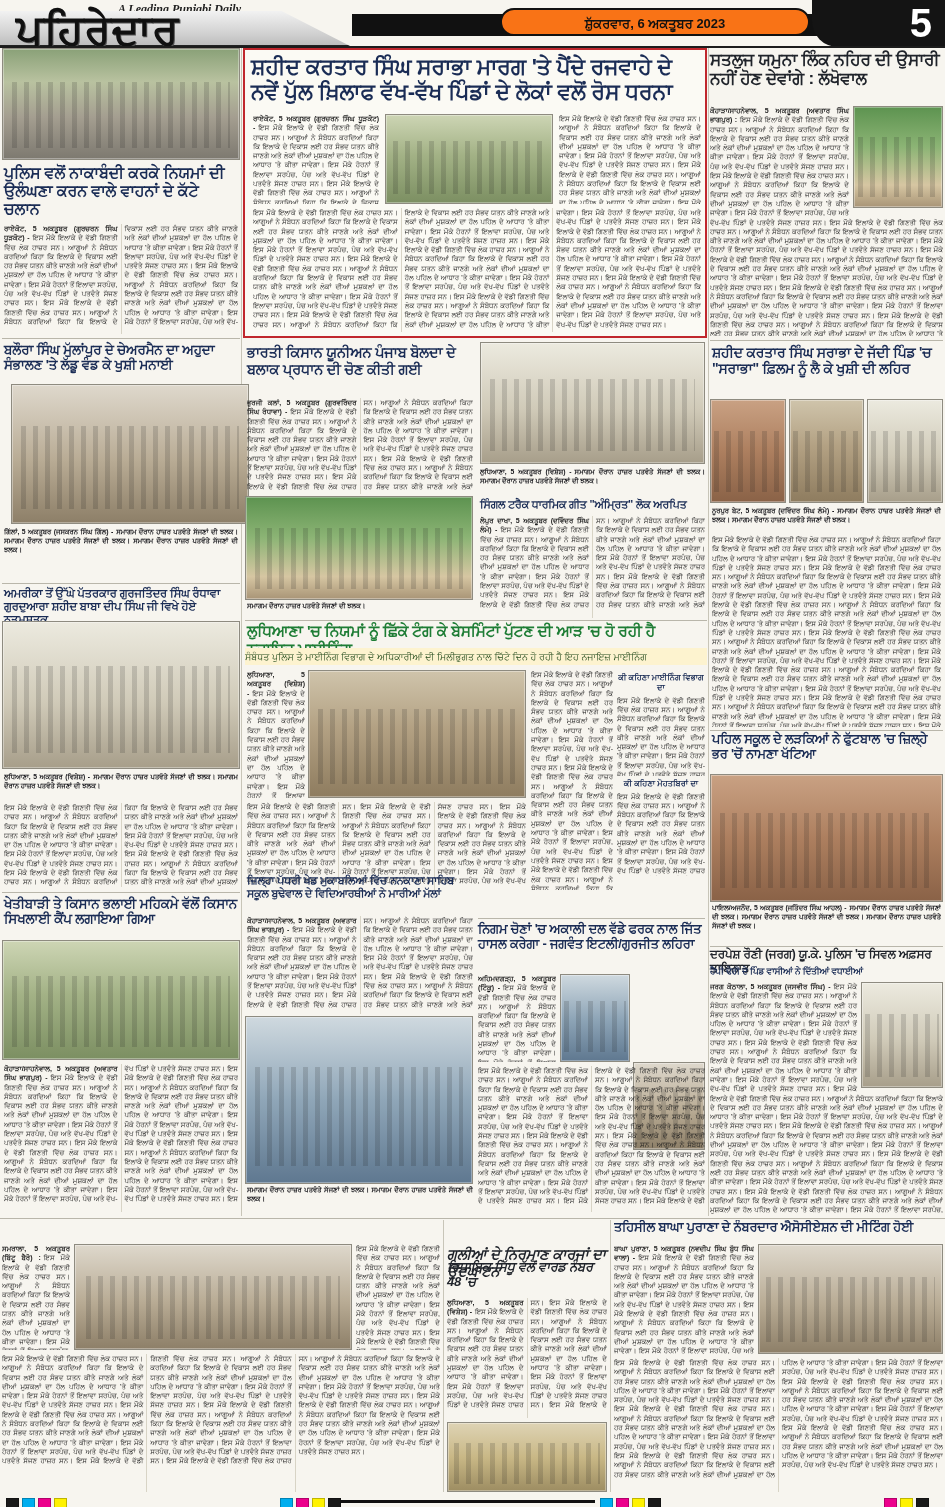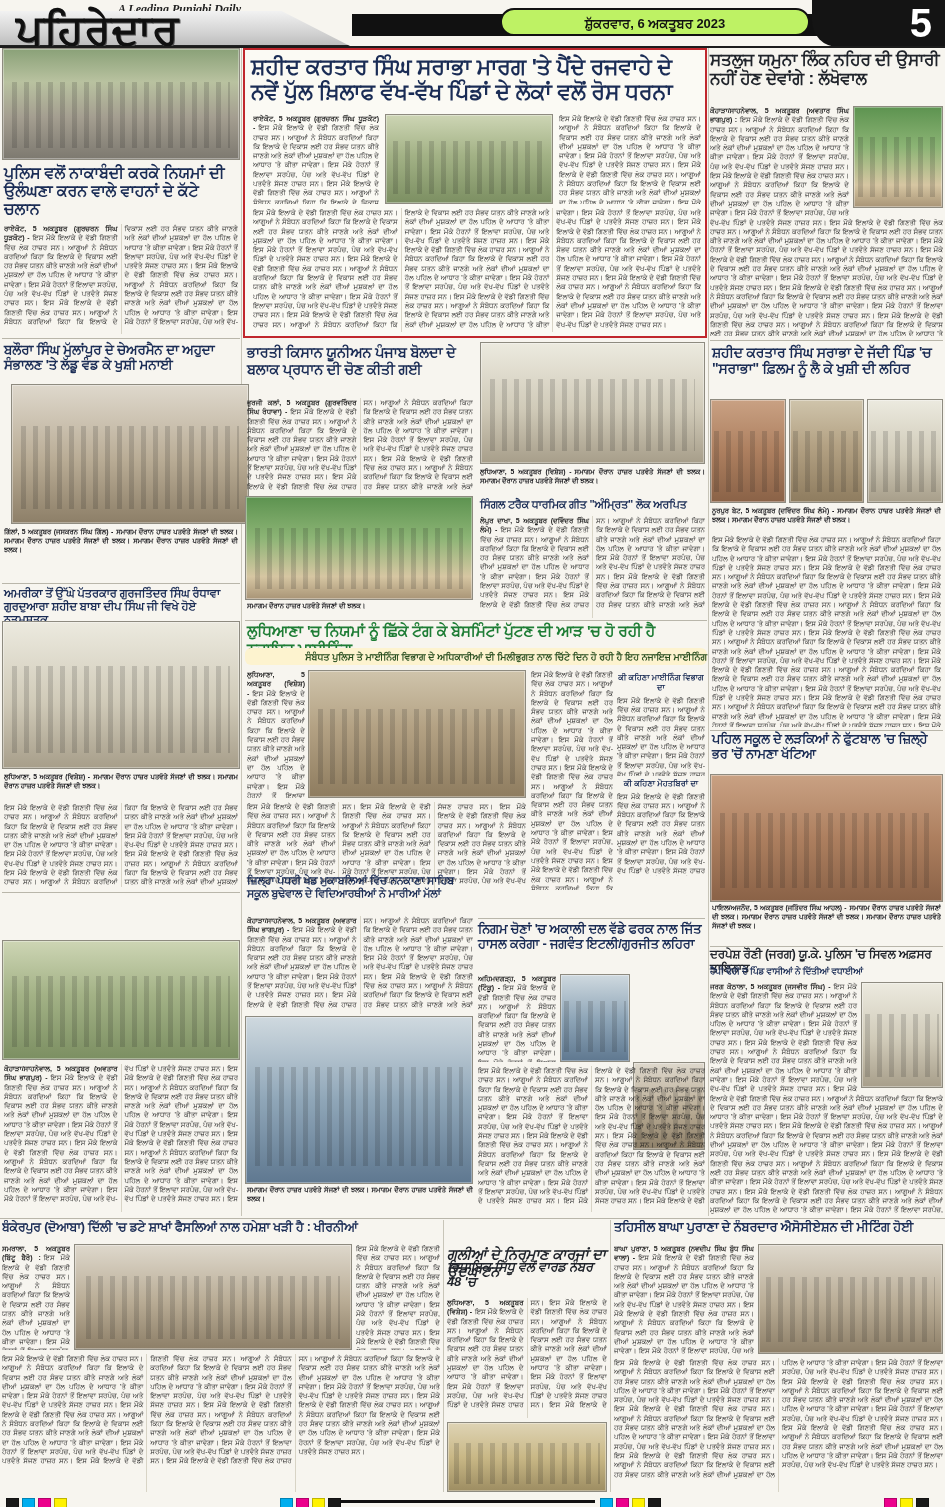--- a/index.html
+++ b/index.html
@@ -21,29 +21,29 @@
   .ph-crowd{background:linear-gradient(180deg,#cdd5b4 0%,#a3b286 45%,#7c8f62 100%);}
   .ph-indoor2{background:linear-gradient(180deg,#ded8cc 0%,#b8ab94 55%,#8d7f68 100%);}
   .ph-light{background:linear-gradient(180deg,#eceadf 0%,#d0cab8 55%,#a79e8a 100%);}
   .ph-blue{background:linear-gradient(180deg,#cfd9df 0%,#8fa6b8 50%,#5f7890 100%);}
   .ph-brick{background:linear-gradient(180deg,#c9a183 0%,#ad7f5f 50%,#8a6247 100%);}
   .ph-dust{background:linear-gradient(180deg,#cfc4ab 0%,#b3a183 45%,#8e7c5f 100%);}
   .ph-green{background:linear-gradient(180deg,#5d9350 0%,#8cb475 40%,#d6c6a2 78%,#a99577 100%);}
   .ph-yellow{background:linear-gradient(180deg,#ded3b4 0%,#c9b886 50%,#9d8d62 100%);}
   .vline{background:#c8c5b8;width:1px;}
   .hr{background:#b9b6aa;height:1px;}
-  .subband{background:#fdf3cf;color:#274d1e;font-weight:bold;text-align:right;border-radius:6px;}
+  .subband{background:#fdf3cf;color:#274d1e;font-weight:normal;text-align:left;}
   .inner-hl{font-size:8.2px;font-weight:bold;color:#1a2c55;text-align:center;line-height:1.2;margin:3px 0;}
   
   .masthead-box{background:linear-gradient(180deg,#f2f2f2 0%,#cfcfcf 70%,#bdbdbd 100%);
     clip-path:polygon(0 0,80% 0,100% 100%,0 100%);border-bottom:2px solid #222;}
   .masthead-word{font-weight:900;color:#101010;letter-spacing:1px;text-shadow:1px 1px 0 #555;}
   .tagline{font-family:"Liberation Serif","DejaVu Serif",serif;font-style:italic;font-weight:bold;color:#222;}
   .blackband{background:#111;}
-  .datepill{background:#bef264;border:2px solid #111;border-radius:16px;text-align:center;font-weight:bold;color:#111;}
+  .datepill{background:#f97316;border:2px solid #111;border-radius:16px;text-align:center;font-weight:bold;color:#111;}
   .pagenum-block{background:#141414;border-radius:0 0 0 26px;}
   .pagenum{color:#fff;font-weight:900;text-align:right;}
   .redbox{border:2px solid #c0272d;background:#fbfaf4;}
   
   .reg{width:11px;height:9px;display:inline-block;margin-right:3px;border:.5px solid rgba(0,0,0,.25);}
   .reg.k{background:#1a1a1a;} .reg.c{background:#00aeef;} .reg.m{background:#ec008c;} .reg.y{background:#fff200;}
 </style>
 </head>
 <body>
 
@@ -107,20 +107,21 @@
     <div class="caption abs" style="left:2px;top:188px;width:234px;height:28px;">
       <b class="dl">ਲੁਧਿਆਣਾ, 5 ਅਕਤੂਬਰ (ਵਿਸ਼ੇਸ਼) -</b><span>ਸਮਾਗਮ ਦੌਰਾਨ ਹਾਜ਼ਰ ਪਤਵੰਤੇ ਸੱਜਣਾਂ ਦੀ ਝਲਕ। ਸਮਾਗਮ ਦੌਰਾਨ ਹਾਜ਼ਰ ਪਤਵੰਤੇ ਸੱਜਣਾਂ ਦੀ ਝਲਕ।</span>
     </div>
     <div class="body-txt cols2 abs" style="left:2px;top:218px;width:234px;height:84px;">
       <span>ਇਸ ਮੌਕੇ ਇਲਾਕੇ ਦੇ ਵੱਡੀ ਗਿਣਤੀ ਵਿੱਚ ਲੋਕ ਹਾਜ਼ਰ ਸਨ। ਆਗੂਆਂ ਨੇ ਸੰਬੋਧਨ ਕਰਦਿਆਂ ਕਿਹਾ ਕਿ ਇਲਾਕੇ ਦੇ ਵਿਕਾਸ ਲਈ ਹਰ ਸੰਭਵ ਯਤਨ ਕੀਤੇ ਜਾਣਗੇ ਅਤੇ ਲੋਕਾਂ ਦੀਆਂ ਮੁਸ਼ਕਲਾਂ ਦਾ ਹੱਲ ਪਹਿਲ ਦੇ ਆਧਾਰ 'ਤੇ ਕੀਤਾ ਜਾਵੇਗਾ। ਇਸ ਮੌਕੇ ਹੋਰਨਾਂ ਤੋਂ ਇਲਾਵਾ ਸਰਪੰਚ, ਪੰਚ ਅਤੇ ਵੱਖ-ਵੱਖ ਪਿੰਡਾਂ ਦੇ ਪਤਵੰਤੇ ਸੱਜਣ ਹਾਜ਼ਰ ਸਨ। ਇਸ ਮੌਕੇ ਇਲਾਕੇ ਦੇ ਵੱਡੀ ਗਿਣਤੀ ਵਿੱਚ ਲੋਕ ਹਾਜ਼ਰ ਸਨ। ਆਗੂਆਂ ਨੇ ਸੰਬੋਧਨ ਕਰਦਿਆਂ ਕਿਹਾ ਕਿ ਇਲਾਕੇ ਦੇ ਵਿਕਾਸ ਲਈ ਹਰ ਸੰਭਵ ਯਤਨ ਕੀਤੇ ਜਾਣਗੇ ਅਤੇ ਲੋਕਾਂ ਦੀਆਂ ਮੁਸ਼ਕਲਾਂ ਦਾ ਹੱਲ ਪਹਿਲ ਦੇ ਆਧਾਰ 'ਤੇ ਕੀਤਾ ਜਾਵੇਗਾ। ਇਸ ਮੌਕੇ ਹੋਰਨਾਂ ਤੋਂ ਇਲਾਵਾ ਸਰਪੰਚ, ਪੰਚ ਅਤੇ ਵੱਖ-ਵੱਖ ਪਿੰਡਾਂ ਦੇ ਪਤਵੰਤੇ ਸੱਜਣ ਹਾਜ਼ਰ ਸਨ। ਇਸ ਮੌਕੇ ਇਲਾਕੇ ਦੇ ਵੱਡੀ ਗਿਣਤੀ ਵਿੱਚ ਲੋਕ ਹਾਜ਼ਰ ਸਨ। ਆਗੂਆਂ ਨੇ ਸੰਬੋਧਨ ਕਰਦਿਆਂ ਕਿਹਾ ਕਿ ਇਲਾਕੇ ਦੇ ਵਿਕਾਸ ਲਈ ਹਰ ਸੰਭਵ ਯਤਨ ਕੀਤੇ ਜਾਣਗੇ ਅਤੇ ਲੋਕਾਂ ਦੀਆਂ ਮੁਸ਼ਕਲਾਂ ਦਾ ਹੱਲ ਪਹਿਲ ਦੇ ਆਧਾਰ 'ਤੇ ਕੀਤਾ ਜਾਵੇਗਾ। ਇਸ ਮੌਕੇ ਹੋਰਨਾਂ ਤੋਂ ਇਲਾਵਾ ਸਰਪੰਚ, ਪੰਚ ਅਤੇ ਵੱਖ-ਵੱਖ ਪਿੰਡਾਂ ਦੇ ਪਤਵੰਤੇ ਸੱਜਣ ਹਾਜ਼ਰ ਸਨ।</span>
     </div>
   </div>
 
   <div class="abs hr" style="left:2px;top:892px;width:238px;"></div>
   <div class="abs" style="left:2px;top:894px;width:238px;height:322px;">
+    <div class="hl abs" style="left:2px;top:2px;width:234px;font-size:13.5px;">ਖੇਤੀਬਾੜੀ ਤੇ ਕਿਸਾਨ ਭਲਾਈ ਮਹਿਕਮੇ ਵੱਲੋਂ ਕਿਸਾਨ ਸਿਖਲਾਈ ਕੈਂਪ ਲਗਾਇਆ ਗਿਆ</div>
     <div class="photo ph-crowd abs" style="left:0;top:46px;width:238px;height:120px;"></div>
     <div class="body-txt cols2 abs" style="left:2px;top:170px;width:234px;height:148px;">
       <b class="dl">ਕੋਹਾੜਾ/ਸਾਹਨੇਵਾਲ, 5 ਅਕਤੂਬਰ (ਅਵਤਾਰ ਸਿੰਘ ਭਾਗਪੁਰ) -</b><span>ਇਸ ਮੌਕੇ ਇਲਾਕੇ ਦੇ ਵੱਡੀ ਗਿਣਤੀ ਵਿੱਚ ਲੋਕ ਹਾਜ਼ਰ ਸਨ। ਆਗੂਆਂ ਨੇ ਸੰਬੋਧਨ ਕਰਦਿਆਂ ਕਿਹਾ ਕਿ ਇਲਾਕੇ ਦੇ ਵਿਕਾਸ ਲਈ ਹਰ ਸੰਭਵ ਯਤਨ ਕੀਤੇ ਜਾਣਗੇ ਅਤੇ ਲੋਕਾਂ ਦੀਆਂ ਮੁਸ਼ਕਲਾਂ ਦਾ ਹੱਲ ਪਹਿਲ ਦੇ ਆਧਾਰ 'ਤੇ ਕੀਤਾ ਜਾਵੇਗਾ। ਇਸ ਮੌਕੇ ਹੋਰਨਾਂ ਤੋਂ ਇਲਾਵਾ ਸਰਪੰਚ, ਪੰਚ ਅਤੇ ਵੱਖ-ਵੱਖ ਪਿੰਡਾਂ ਦੇ ਪਤਵੰਤੇ ਸੱਜਣ ਹਾਜ਼ਰ ਸਨ। ਇਸ ਮੌਕੇ ਇਲਾਕੇ ਦੇ ਵੱਡੀ ਗਿਣਤੀ ਵਿੱਚ ਲੋਕ ਹਾਜ਼ਰ ਸਨ। ਆਗੂਆਂ ਨੇ ਸੰਬੋਧਨ ਕਰਦਿਆਂ ਕਿਹਾ ਕਿ ਇਲਾਕੇ ਦੇ ਵਿਕਾਸ ਲਈ ਹਰ ਸੰਭਵ ਯਤਨ ਕੀਤੇ ਜਾਣਗੇ ਅਤੇ ਲੋਕਾਂ ਦੀਆਂ ਮੁਸ਼ਕਲਾਂ ਦਾ ਹੱਲ ਪਹਿਲ ਦੇ ਆਧਾਰ 'ਤੇ ਕੀਤਾ ਜਾਵੇਗਾ। ਇਸ ਮੌਕੇ ਹੋਰਨਾਂ ਤੋਂ ਇਲਾਵਾ ਸਰਪੰਚ, ਪੰਚ ਅਤੇ ਵੱਖ-ਵੱਖ ਪਿੰਡਾਂ ਦੇ ਪਤਵੰਤੇ ਸੱਜਣ ਹਾਜ਼ਰ ਸਨ। ਇਸ ਮੌਕੇ ਇਲਾਕੇ ਦੇ ਵੱਡੀ ਗਿਣਤੀ ਵਿੱਚ ਲੋਕ ਹਾਜ਼ਰ ਸਨ। ਆਗੂਆਂ ਨੇ ਸੰਬੋਧਨ ਕਰਦਿਆਂ ਕਿਹਾ ਕਿ ਇਲਾਕੇ ਦੇ ਵਿਕਾਸ ਲਈ ਹਰ ਸੰਭਵ ਯਤਨ ਕੀਤੇ ਜਾਣਗੇ ਅਤੇ ਲੋਕਾਂ ਦੀਆਂ ਮੁਸ਼ਕਲਾਂ ਦਾ ਹੱਲ ਪਹਿਲ ਦੇ ਆਧਾਰ 'ਤੇ ਕੀਤਾ ਜਾਵੇਗਾ। ਇਸ ਮੌਕੇ ਹੋਰਨਾਂ ਤੋਂ ਇਲਾਵਾ ਸਰਪੰਚ, ਪੰਚ ਅਤੇ ਵੱਖ-ਵੱਖ ਪਿੰਡਾਂ ਦੇ ਪਤਵੰਤੇ ਸੱਜਣ ਹਾਜ਼ਰ ਸਨ। ਇਸ ਮੌਕੇ ਇਲਾਕੇ ਦੇ ਵੱਡੀ ਗਿਣਤੀ ਵਿੱਚ ਲੋਕ ਹਾਜ਼ਰ ਸਨ। ਆਗੂਆਂ ਨੇ ਸੰਬੋਧਨ ਕਰਦਿਆਂ ਕਿਹਾ ਕਿ ਇਲਾਕੇ ਦੇ ਵਿਕਾਸ ਲਈ ਹਰ ਸੰਭਵ ਯਤਨ ਕੀਤੇ ਜਾਣਗੇ ਅਤੇ ਲੋਕਾਂ ਦੀਆਂ ਮੁਸ਼ਕਲਾਂ ਦਾ ਹੱਲ ਪਹਿਲ ਦੇ ਆਧਾਰ 'ਤੇ ਕੀਤਾ ਜਾਵੇਗਾ। ਇਸ ਮੌਕੇ ਹੋਰਨਾਂ ਤੋਂ ਇਲਾਵਾ ਸਰਪੰਚ, ਪੰਚ ਅਤੇ ਵੱਖ-ਵੱਖ ਪਿੰਡਾਂ ਦੇ ਪਤਵੰਤੇ ਸੱਜਣ ਹਾਜ਼ਰ ਸਨ। ਇਸ ਮੌਕੇ ਇਲਾਕੇ ਦੇ ਵੱਡੀ ਗਿਣਤੀ ਵਿੱਚ ਲੋਕ ਹਾਜ਼ਰ ਸਨ। ਆਗੂਆਂ ਨੇ ਸੰਬੋਧਨ ਕਰਦਿਆਂ ਕਿਹਾ ਕਿ ਇਲਾਕੇ ਦੇ ਵਿਕਾਸ ਲਈ ਹਰ ਸੰਭਵ ਯਤਨ ਕੀਤੇ ਜਾਣਗੇ ਅਤੇ ਲੋਕਾਂ ਦੀਆਂ ਮੁਸ਼ਕਲਾਂ ਦਾ ਹੱਲ ਪਹਿਲ ਦੇ ਆਧਾਰ 'ਤੇ ਕੀਤਾ ਜਾਵੇਗਾ। ਇਸ ਮੌਕੇ ਹੋਰਨਾਂ ਤੋਂ ਇਲਾਵਾ ਸਰਪੰਚ, ਪੰਚ ਅਤੇ ਵੱਖ-ਵੱਖ ਪਿੰਡਾਂ ਦੇ ਪਤਵੰਤੇ ਸੱਜਣ ਹਾਜ਼ਰ ਸਨ।</span>
     </div>
   </div>
 
   <div class="abs" style="left:245px;top:340px;width:230px;height:280px;">
     <div class="hl abs" style="left:2px;top:4px;width:226px;font-size:14.5px;">ਭਾਰਤੀ ਕਿਸਾਨ ਯੂਨੀਅਨ ਪੰਜਾਬ ਬੋਲਦਾ ਦੇ ਬਲਾਕ ਪ੍ਰਧਾਨ ਦੀ ਚੋਣ ਕੀਤੀ ਗਈ</div>
     <div class="body-txt cols2 abs" style="left:2px;top:58px;width:226px;height:96px;">
       <b class="dl">ਭੁਰਜੀ ਕਲਾਂ, 5 ਅਕਤੂਬਰ (ਗੁਰਵਰਿੰਦਰ ਸਿੰਘ ਰੰਧਾਵਾ) -</b><span>ਇਸ ਮੌਕੇ ਇਲਾਕੇ ਦੇ ਵੱਡੀ ਗਿਣਤੀ ਵਿੱਚ ਲੋਕ ਹਾਜ਼ਰ ਸਨ। ਆਗੂਆਂ ਨੇ ਸੰਬੋਧਨ ਕਰਦਿਆਂ ਕਿਹਾ ਕਿ ਇਲਾਕੇ ਦੇ ਵਿਕਾਸ ਲਈ ਹਰ ਸੰਭਵ ਯਤਨ ਕੀਤੇ ਜਾਣਗੇ ਅਤੇ ਲੋਕਾਂ ਦੀਆਂ ਮੁਸ਼ਕਲਾਂ ਦਾ ਹੱਲ ਪਹਿਲ ਦੇ ਆਧਾਰ 'ਤੇ ਕੀਤਾ ਜਾਵੇਗਾ। ਇਸ ਮੌਕੇ ਹੋਰਨਾਂ ਤੋਂ ਇਲਾਵਾ ਸਰਪੰਚ, ਪੰਚ ਅਤੇ ਵੱਖ-ਵੱਖ ਪਿੰਡਾਂ ਦੇ ਪਤਵੰਤੇ ਸੱਜਣ ਹਾਜ਼ਰ ਸਨ। ਇਸ ਮੌਕੇ ਇਲਾਕੇ ਦੇ ਵੱਡੀ ਗਿਣਤੀ ਵਿੱਚ ਲੋਕ ਹਾਜ਼ਰ ਸਨ। ਆਗੂਆਂ ਨੇ ਸੰਬੋਧਨ ਕਰਦਿਆਂ ਕਿਹਾ ਕਿ ਇਲਾਕੇ ਦੇ ਵਿਕਾਸ ਲਈ ਹਰ ਸੰਭਵ ਯਤਨ ਕੀਤੇ ਜਾਣਗੇ ਅਤੇ ਲੋਕਾਂ ਦੀਆਂ ਮੁਸ਼ਕਲਾਂ ਦਾ ਹੱਲ ਪਹਿਲ ਦੇ ਆਧਾਰ 'ਤੇ ਕੀਤਾ ਜਾਵੇਗਾ। ਇਸ ਮੌਕੇ ਹੋਰਨਾਂ ਤੋਂ ਇਲਾਵਾ ਸਰਪੰਚ, ਪੰਚ ਅਤੇ ਵੱਖ-ਵੱਖ ਪਿੰਡਾਂ ਦੇ ਪਤਵੰਤੇ ਸੱਜਣ ਹਾਜ਼ਰ ਸਨ। ਇਸ ਮੌਕੇ ਇਲਾਕੇ ਦੇ ਵੱਡੀ ਗਿਣਤੀ ਵਿੱਚ ਲੋਕ ਹਾਜ਼ਰ ਸਨ। ਆਗੂਆਂ ਨੇ ਸੰਬੋਧਨ ਕਰਦਿਆਂ ਕਿਹਾ ਕਿ ਇਲਾਕੇ ਦੇ ਵਿਕਾਸ ਲਈ ਹਰ ਸੰਭਵ ਯਤਨ ਕੀਤੇ ਜਾਣਗੇ ਅਤੇ ਲੋਕਾਂ ਦੀਆਂ ਮੁਸ਼ਕਲਾਂ ਦਾ ਹੱਲ ਪਹਿਲ ਦੇ ਆਧਾਰ 'ਤੇ ਕੀਤਾ ਜਾਵੇਗਾ। ਇਸ ਮੌਕੇ ਹੋਰਨਾਂ ਤੋਂ ਇਲਾਵਾ ਸਰਪੰਚ, ਪੰਚ ਅਤੇ ਵੱਖ-ਵੱਖ ਪਿੰਡਾਂ ਦੇ ਪਤਵੰਤੇ ਸੱਜਣ ਹਾਜ਼ਰ ਸਨ।</span>
@@ -224,21 +225,20 @@
       <span class="photo ph-light" style="float:right;width:80px;height:104px;margin:0 0 3px 4px;display:block;"></span>
       <b class="dl">ਜਰਗ ਕੋਠਾਲਾ, 5 ਅਕਤੂਬਰ (ਜਸਵੀਰ ਸਿੰਘ) -</b><span>ਇਸ ਮੌਕੇ ਇਲਾਕੇ ਦੇ ਵੱਡੀ ਗਿਣਤੀ ਵਿੱਚ ਲੋਕ ਹਾਜ਼ਰ ਸਨ। ਆਗੂਆਂ ਨੇ ਸੰਬੋਧਨ ਕਰਦਿਆਂ ਕਿਹਾ ਕਿ ਇਲਾਕੇ ਦੇ ਵਿਕਾਸ ਲਈ ਹਰ ਸੰਭਵ ਯਤਨ ਕੀਤੇ ਜਾਣਗੇ ਅਤੇ ਲੋਕਾਂ ਦੀਆਂ ਮੁਸ਼ਕਲਾਂ ਦਾ ਹੱਲ ਪਹਿਲ ਦੇ ਆਧਾਰ 'ਤੇ ਕੀਤਾ ਜਾਵੇਗਾ। ਇਸ ਮੌਕੇ ਹੋਰਨਾਂ ਤੋਂ ਇਲਾਵਾ ਸਰਪੰਚ, ਪੰਚ ਅਤੇ ਵੱਖ-ਵੱਖ ਪਿੰਡਾਂ ਦੇ ਪਤਵੰਤੇ ਸੱਜਣ ਹਾਜ਼ਰ ਸਨ। ਇਸ ਮੌਕੇ ਇਲਾਕੇ ਦੇ ਵੱਡੀ ਗਿਣਤੀ ਵਿੱਚ ਲੋਕ ਹਾਜ਼ਰ ਸਨ। ਆਗੂਆਂ ਨੇ ਸੰਬੋਧਨ ਕਰਦਿਆਂ ਕਿਹਾ ਕਿ ਇਲਾਕੇ ਦੇ ਵਿਕਾਸ ਲਈ ਹਰ ਸੰਭਵ ਯਤਨ ਕੀਤੇ ਜਾਣਗੇ ਅਤੇ ਲੋਕਾਂ ਦੀਆਂ ਮੁਸ਼ਕਲਾਂ ਦਾ ਹੱਲ ਪਹਿਲ ਦੇ ਆਧਾਰ 'ਤੇ ਕੀਤਾ ਜਾਵੇਗਾ। ਇਸ ਮੌਕੇ ਹੋਰਨਾਂ ਤੋਂ ਇਲਾਵਾ ਸਰਪੰਚ, ਪੰਚ ਅਤੇ ਵੱਖ-ਵੱਖ ਪਿੰਡਾਂ ਦੇ ਪਤਵੰਤੇ ਸੱਜਣ ਹਾਜ਼ਰ ਸਨ। ਇਸ ਮੌਕੇ ਇਲਾਕੇ ਦੇ ਵੱਡੀ ਗਿਣਤੀ ਵਿੱਚ ਲੋਕ ਹਾਜ਼ਰ ਸਨ। ਆਗੂਆਂ ਨੇ ਸੰਬੋਧਨ ਕਰਦਿਆਂ ਕਿਹਾ ਕਿ ਇਲਾਕੇ ਦੇ ਵਿਕਾਸ ਲਈ ਹਰ ਸੰਭਵ ਯਤਨ ਕੀਤੇ ਜਾਣਗੇ ਅਤੇ ਲੋਕਾਂ ਦੀਆਂ ਮੁਸ਼ਕਲਾਂ ਦਾ ਹੱਲ ਪਹਿਲ ਦੇ ਆਧਾਰ 'ਤੇ ਕੀਤਾ ਜਾਵੇਗਾ। ਇਸ ਮੌਕੇ ਹੋਰਨਾਂ ਤੋਂ ਇਲਾਵਾ ਸਰਪੰਚ, ਪੰਚ ਅਤੇ ਵੱਖ-ਵੱਖ ਪਿੰਡਾਂ ਦੇ ਪਤਵੰਤੇ ਸੱਜਣ ਹਾਜ਼ਰ ਸਨ। ਇਸ ਮੌਕੇ ਇਲਾਕੇ ਦੇ ਵੱਡੀ ਗਿਣਤੀ ਵਿੱਚ ਲੋਕ ਹਾਜ਼ਰ ਸਨ। ਆਗੂਆਂ ਨੇ ਸੰਬੋਧਨ ਕਰਦਿਆਂ ਕਿਹਾ ਕਿ ਇਲਾਕੇ ਦੇ ਵਿਕਾਸ ਲਈ ਹਰ ਸੰਭਵ ਯਤਨ ਕੀਤੇ ਜਾਣਗੇ ਅਤੇ ਲੋਕਾਂ ਦੀਆਂ ਮੁਸ਼ਕਲਾਂ ਦਾ ਹੱਲ ਪਹਿਲ ਦੇ ਆਧਾਰ 'ਤੇ ਕੀਤਾ ਜਾਵੇਗਾ। ਇਸ ਮੌਕੇ ਹੋਰਨਾਂ ਤੋਂ ਇਲਾਵਾ ਸਰਪੰਚ, ਪੰਚ ਅਤੇ ਵੱਖ-ਵੱਖ ਪਿੰਡਾਂ ਦੇ ਪਤਵੰਤੇ ਸੱਜਣ ਹਾਜ਼ਰ ਸਨ। ਇਸ ਮੌਕੇ ਇਲਾਕੇ ਦੇ ਵੱਡੀ ਗਿਣਤੀ ਵਿੱਚ ਲੋਕ ਹਾਜ਼ਰ ਸਨ। ਆਗੂਆਂ ਨੇ ਸੰਬੋਧਨ ਕਰਦਿਆਂ ਕਿਹਾ ਕਿ ਇਲਾਕੇ ਦੇ ਵਿਕਾਸ ਲਈ ਹਰ ਸੰਭਵ ਯਤਨ ਕੀਤੇ ਜਾਣਗੇ ਅਤੇ ਲੋਕਾਂ ਦੀਆਂ ਮੁਸ਼ਕਲਾਂ ਦਾ ਹੱਲ ਪਹਿਲ ਦੇ ਆਧਾਰ 'ਤੇ ਕੀਤਾ ਜਾਵੇਗਾ। ਇਸ ਮੌਕੇ ਹੋਰਨਾਂ ਤੋਂ ਇਲਾਵਾ ਸਰਪੰਚ, ਪੰਚ ਅਤੇ ਵੱਖ-ਵੱਖ ਪਿੰਡਾਂ ਦੇ ਪਤਵੰਤੇ ਸੱਜਣ ਹਾਜ਼ਰ ਸਨ। ਇਸ ਮੌਕੇ ਇਲਾਕੇ ਦੇ ਵੱਡੀ ਗਿਣਤੀ ਵਿੱਚ ਲੋਕ ਹਾਜ਼ਰ ਸਨ। ਆਗੂਆਂ ਨੇ ਸੰਬੋਧਨ ਕਰਦਿਆਂ ਕਿਹਾ ਕਿ ਇਲਾਕੇ ਦੇ ਵਿਕਾਸ ਲਈ ਹਰ ਸੰਭਵ ਯਤਨ ਕੀਤੇ ਜਾਣਗੇ ਅਤੇ ਲੋਕਾਂ ਦੀਆਂ ਮੁਸ਼ਕਲਾਂ ਦਾ ਹੱਲ ਪਹਿਲ ਦੇ ਆਧਾਰ 'ਤੇ ਕੀਤਾ ਜਾਵੇਗਾ। ਇਸ ਮੌਕੇ ਹੋਰਨਾਂ ਤੋਂ ਇਲਾਵਾ ਸਰਪੰਚ, ਪੰਚ ਅਤੇ ਵੱਖ-ਵੱਖ ਪਿੰਡਾਂ ਦੇ ਪਤਵੰਤੇ ਸੱਜਣ ਹਾਜ਼ਰ ਸਨ। ਇਸ ਮੌਕੇ ਇਲਾਕੇ ਦੇ ਵੱਡੀ ਗਿਣਤੀ ਵਿੱਚ ਲੋਕ ਹਾਜ਼ਰ ਸਨ। ਆਗੂਆਂ ਨੇ ਸੰਬੋਧਨ ਕਰਦਿਆਂ ਕਿਹਾ ਕਿ ਇਲਾਕੇ ਦੇ ਵਿਕਾਸ ਲਈ ਹਰ ਸੰਭਵ ਯਤਨ ਕੀਤੇ ਜਾਣਗੇ ਅਤੇ ਲੋਕਾਂ ਦੀਆਂ ਮੁਸ਼ਕਲਾਂ ਦਾ ਹੱਲ ਪਹਿਲ ਦੇ ਆਧਾਰ 'ਤੇ ਕੀਤਾ ਜਾਵੇਗਾ। ਇਸ ਮੌਕੇ ਹੋਰਨਾਂ ਤੋਂ ਇਲਾਵਾ ਸਰਪੰਚ, ਪੰਚ ਅਤੇ ਵੱਖ-ਵੱਖ ਪਿੰਡਾਂ ਦੇ ਪਤਵੰਤੇ ਸੱਜਣ ਹਾਜ਼ਰ ਸਨ। ਇਸ ਮੌਕੇ ਇਲਾਕੇ ਦੇ ਵੱਡੀ ਗਿਣਤੀ ਵਿੱਚ ਲੋਕ ਹਾਜ਼ਰ ਸਨ। ਆਗੂਆਂ ਨੇ ਸੰਬੋਧਨ ਕਰਦਿਆਂ ਕਿਹਾ ਕਿ ਇਲਾਕੇ ਦੇ ਵਿਕਾਸ ਲਈ ਹਰ ਸੰਭਵ ਯਤਨ ਕੀਤੇ ਜਾਣਗੇ ਅਤੇ ਲੋਕਾਂ ਦੀਆਂ ਮੁਸ਼ਕਲਾਂ ਦਾ ਹੱਲ ਪਹਿਲ ਦੇ ਆਧਾਰ 'ਤੇ ਕੀਤਾ ਜਾਵੇਗਾ। ਇਸ ਮੌਕੇ ਹੋਰਨਾਂ ਤੋਂ ਇਲਾਵਾ ਸਰਪੰਚ, ਪੰਚ ਅਤੇ ਵੱਖ-ਵੱਖ ਪਿੰਡਾਂ ਦੇ ਪਤਵੰਤੇ ਸੱਜਣ ਹਾਜ਼ਰ ਸਨ।</span>
     </div>
   </div>
 
   <div class="abs hr" style="left:0;top:1218px;width:945px;"></div>
   <div class="abs vline" style="left:443px;top:1220px;height:272px;"></div>
   <div class="abs vline" style="left:610px;top:1220px;height:272px;"></div>
 
   <div class="abs" style="left:2px;top:1220px;width:438px;height:272px;">
-    <div class="hl abs" style="left:0;top:0;width:438px;font-size:12.5px;white-space:nowrap;overflow:hidden;">ਬੰਕੇਰਪੁਰ (ਦੋਆਬਾ) ਦਿੱਲੀ 'ਚ ਡਟੇ ਸ਼ਾਖਾਂ ਫੈਸਲਿਆਂ ਨਾਲ ਹਮੇਸ਼ਾ ਖੜੀ ਹੈ : ਖੀਰਨੀਆਂ</div>
     <div class="body-txt abs" style="left:0;top:24px;width:68px;height:106px;">
       <b class="dl">ਸਮਰਾਲਾ, 5 ਅਕਤੂਬਰ (ਬਿੱਟੂ ਬੈਰੋ) :</b><span>ਇਸ ਮੌਕੇ ਇਲਾਕੇ ਦੇ ਵੱਡੀ ਗਿਣਤੀ ਵਿੱਚ ਲੋਕ ਹਾਜ਼ਰ ਸਨ। ਆਗੂਆਂ ਨੇ ਸੰਬੋਧਨ ਕਰਦਿਆਂ ਕਿਹਾ ਕਿ ਇਲਾਕੇ ਦੇ ਵਿਕਾਸ ਲਈ ਹਰ ਸੰਭਵ ਯਤਨ ਕੀਤੇ ਜਾਣਗੇ ਅਤੇ ਲੋਕਾਂ ਦੀਆਂ ਮੁਸ਼ਕਲਾਂ ਦਾ ਹੱਲ ਪਹਿਲ ਦੇ ਆਧਾਰ 'ਤੇ ਕੀਤਾ ਜਾਵੇਗਾ। ਇਸ ਮੌਕੇ ਹੋਰਨਾਂ ਤੋਂ ਇਲਾਵਾ ਸਰਪੰਚ, ਪੰਚ ਅਤੇ ਵੱਖ-ਵੱਖ ਪਿੰਡਾਂ ਦੇ ਪਤਵੰਤੇ ਸੱਜਣ ਹਾਜ਼ਰ ਸਨ। ਇਸ ਮੌਕੇ ਇਲਾਕੇ ਦੇ ਵੱਡੀ ਗਿਣਤੀ ਵਿੱਚ ਲੋਕ ਹਾਜ਼ਰ ਸਨ। ਆਗੂਆਂ ਨੇ ਸੰਬੋਧਨ ਕਰਦਿਆਂ ਕਿਹਾ ਕਿ ਇਲਾਕੇ ਦੇ ਵਿਕਾਸ ਲਈ ਹਰ ਸੰਭਵ ਯਤਨ ਕੀਤੇ ਜਾਣਗੇ ਅਤੇ ਲੋਕਾਂ ਦੀਆਂ ਮੁਸ਼ਕਲਾਂ ਦਾ ਹੱਲ ਪਹਿਲ ਦੇ ਆਧਾਰ 'ਤੇ ਕੀਤਾ ਜਾਵੇਗਾ। ਇਸ ਮੌਕੇ ਹੋਰਨਾਂ ਤੋਂ ਇਲਾਵਾ ਸਰਪੰਚ, ਪੰਚ ਅਤੇ ਵੱਖ-ਵੱਖ ਪਿੰਡਾਂ ਦੇ ਪਤਵੰਤੇ ਸੱਜਣ ਹਾਜ਼ਰ ਸਨ।</span>
     </div>
     <div class="photo ph-indoor2 abs" style="left:72px;top:24px;width:278px;height:106px;"></div>
     <div class="body-txt abs" style="left:354px;top:24px;width:84px;height:106px;">
       <span>ਇਸ ਮੌਕੇ ਇਲਾਕੇ ਦੇ ਵੱਡੀ ਗਿਣਤੀ ਵਿੱਚ ਲੋਕ ਹਾਜ਼ਰ ਸਨ। ਆਗੂਆਂ ਨੇ ਸੰਬੋਧਨ ਕਰਦਿਆਂ ਕਿਹਾ ਕਿ ਇਲਾਕੇ ਦੇ ਵਿਕਾਸ ਲਈ ਹਰ ਸੰਭਵ ਯਤਨ ਕੀਤੇ ਜਾਣਗੇ ਅਤੇ ਲੋਕਾਂ ਦੀਆਂ ਮੁਸ਼ਕਲਾਂ ਦਾ ਹੱਲ ਪਹਿਲ ਦੇ ਆਧਾਰ 'ਤੇ ਕੀਤਾ ਜਾਵੇਗਾ। ਇਸ ਮੌਕੇ ਹੋਰਨਾਂ ਤੋਂ ਇਲਾਵਾ ਸਰਪੰਚ, ਪੰਚ ਅਤੇ ਵੱਖ-ਵੱਖ ਪਿੰਡਾਂ ਦੇ ਪਤਵੰਤੇ ਸੱਜਣ ਹਾਜ਼ਰ ਸਨ। ਇਸ ਮੌਕੇ ਇਲਾਕੇ ਦੇ ਵੱਡੀ ਗਿਣਤੀ ਵਿੱਚ ਲੋਕ ਹਾਜ਼ਰ ਸਨ। ਆਗੂਆਂ ਨੇ ਸੰਬੋਧਨ ਕਰਦਿਆਂ ਕਿਹਾ ਕਿ ਇਲਾਕੇ ਦੇ ਵਿਕਾਸ ਲਈ ਹਰ ਸੰਭਵ ਯਤਨ ਕੀਤੇ ਜਾਣਗੇ ਅਤੇ ਲੋਕਾਂ ਦੀਆਂ ਮੁਸ਼ਕਲਾਂ ਦਾ ਹੱਲ ਪਹਿਲ ਦੇ ਆਧਾਰ 'ਤੇ ਕੀਤਾ ਜਾਵੇਗਾ। ਇਸ ਮੌਕੇ ਹੋਰਨਾਂ ਤੋਂ ਇਲਾਵਾ ਸਰਪੰਚ, ਪੰਚ ਅਤੇ ਵੱਖ-ਵੱਖ ਪਿੰਡਾਂ ਦੇ ਪਤਵੰਤੇ ਸੱਜਣ ਹਾਜ਼ਰ ਸਨ।</span>
     </div>
     <div class="body-txt cols3 abs" style="left:0;top:134px;width:438px;height:138px;">
       <span>ਇਸ ਮੌਕੇ ਇਲਾਕੇ ਦੇ ਵੱਡੀ ਗਿਣਤੀ ਵਿੱਚ ਲੋਕ ਹਾਜ਼ਰ ਸਨ। ਆਗੂਆਂ ਨੇ ਸੰਬੋਧਨ ਕਰਦਿਆਂ ਕਿਹਾ ਕਿ ਇਲਾਕੇ ਦੇ ਵਿਕਾਸ ਲਈ ਹਰ ਸੰਭਵ ਯਤਨ ਕੀਤੇ ਜਾਣਗੇ ਅਤੇ ਲੋਕਾਂ ਦੀਆਂ ਮੁਸ਼ਕਲਾਂ ਦਾ ਹੱਲ ਪਹਿਲ ਦੇ ਆਧਾਰ 'ਤੇ ਕੀਤਾ ਜਾਵੇਗਾ। ਇਸ ਮੌਕੇ ਹੋਰਨਾਂ ਤੋਂ ਇਲਾਵਾ ਸਰਪੰਚ, ਪੰਚ ਅਤੇ ਵੱਖ-ਵੱਖ ਪਿੰਡਾਂ ਦੇ ਪਤਵੰਤੇ ਸੱਜਣ ਹਾਜ਼ਰ ਸਨ। ਇਸ ਮੌਕੇ ਇਲਾਕੇ ਦੇ ਵੱਡੀ ਗਿਣਤੀ ਵਿੱਚ ਲੋਕ ਹਾਜ਼ਰ ਸਨ। ਆਗੂਆਂ ਨੇ ਸੰਬੋਧਨ ਕਰਦਿਆਂ ਕਿਹਾ ਕਿ ਇਲਾਕੇ ਦੇ ਵਿਕਾਸ ਲਈ ਹਰ ਸੰਭਵ ਯਤਨ ਕੀਤੇ ਜਾਣਗੇ ਅਤੇ ਲੋਕਾਂ ਦੀਆਂ ਮੁਸ਼ਕਲਾਂ ਦਾ ਹੱਲ ਪਹਿਲ ਦੇ ਆਧਾਰ 'ਤੇ ਕੀਤਾ ਜਾਵੇਗਾ। ਇਸ ਮੌਕੇ ਹੋਰਨਾਂ ਤੋਂ ਇਲਾਵਾ ਸਰਪੰਚ, ਪੰਚ ਅਤੇ ਵੱਖ-ਵੱਖ ਪਿੰਡਾਂ ਦੇ ਪਤਵੰਤੇ ਸੱਜਣ ਹਾਜ਼ਰ ਸਨ। ਇਸ ਮੌਕੇ ਇਲਾਕੇ ਦੇ ਵੱਡੀ ਗਿਣਤੀ ਵਿੱਚ ਲੋਕ ਹਾਜ਼ਰ ਸਨ। ਆਗੂਆਂ ਨੇ ਸੰਬੋਧਨ ਕਰਦਿਆਂ ਕਿਹਾ ਕਿ ਇਲਾਕੇ ਦੇ ਵਿਕਾਸ ਲਈ ਹਰ ਸੰਭਵ ਯਤਨ ਕੀਤੇ ਜਾਣਗੇ ਅਤੇ ਲੋਕਾਂ ਦੀਆਂ ਮੁਸ਼ਕਲਾਂ ਦਾ ਹੱਲ ਪਹਿਲ ਦੇ ਆਧਾਰ 'ਤੇ ਕੀਤਾ ਜਾਵੇਗਾ। ਇਸ ਮੌਕੇ ਹੋਰਨਾਂ ਤੋਂ ਇਲਾਵਾ ਸਰਪੰਚ, ਪੰਚ ਅਤੇ ਵੱਖ-ਵੱਖ ਪਿੰਡਾਂ ਦੇ ਪਤਵੰਤੇ ਸੱਜਣ ਹਾਜ਼ਰ ਸਨ। ਇਸ ਮੌਕੇ ਇਲਾਕੇ ਦੇ ਵੱਡੀ ਗਿਣਤੀ ਵਿੱਚ ਲੋਕ ਹਾਜ਼ਰ ਸਨ। ਆਗੂਆਂ ਨੇ ਸੰਬੋਧਨ ਕਰਦਿਆਂ ਕਿਹਾ ਕਿ ਇਲਾਕੇ ਦੇ ਵਿਕਾਸ ਲਈ ਹਰ ਸੰਭਵ ਯਤਨ ਕੀਤੇ ਜਾਣਗੇ ਅਤੇ ਲੋਕਾਂ ਦੀਆਂ ਮੁਸ਼ਕਲਾਂ ਦਾ ਹੱਲ ਪਹਿਲ ਦੇ ਆਧਾਰ 'ਤੇ ਕੀਤਾ ਜਾਵੇਗਾ। ਇਸ ਮੌਕੇ ਹੋਰਨਾਂ ਤੋਂ ਇਲਾਵਾ ਸਰਪੰਚ, ਪੰਚ ਅਤੇ ਵੱਖ-ਵੱਖ ਪਿੰਡਾਂ ਦੇ ਪਤਵੰਤੇ ਸੱਜਣ ਹਾਜ਼ਰ ਸਨ। ਇਸ ਮੌਕੇ ਇਲਾਕੇ ਦੇ ਵੱਡੀ ਗਿਣਤੀ ਵਿੱਚ ਲੋਕ ਹਾਜ਼ਰ ਸਨ। ਆਗੂਆਂ ਨੇ ਸੰਬੋਧਨ ਕਰਦਿਆਂ ਕਿਹਾ ਕਿ ਇਲਾਕੇ ਦੇ ਵਿਕਾਸ ਲਈ ਹਰ ਸੰਭਵ ਯਤਨ ਕੀਤੇ ਜਾਣਗੇ ਅਤੇ ਲੋਕਾਂ ਦੀਆਂ ਮੁਸ਼ਕਲਾਂ ਦਾ ਹੱਲ ਪਹਿਲ ਦੇ ਆਧਾਰ 'ਤੇ ਕੀਤਾ ਜਾਵੇਗਾ। ਇਸ ਮੌਕੇ ਹੋਰਨਾਂ ਤੋਂ ਇਲਾਵਾ ਸਰਪੰਚ, ਪੰਚ ਅਤੇ ਵੱਖ-ਵੱਖ ਪਿੰਡਾਂ ਦੇ ਪਤਵੰਤੇ ਸੱਜਣ ਹਾਜ਼ਰ ਸਨ। ਇਸ ਮੌਕੇ ਇਲਾਕੇ ਦੇ ਵੱਡੀ ਗਿਣਤੀ ਵਿੱਚ ਲੋਕ ਹਾਜ਼ਰ ਸਨ। ਆਗੂਆਂ ਨੇ ਸੰਬੋਧਨ ਕਰਦਿਆਂ ਕਿਹਾ ਕਿ ਇਲਾਕੇ ਦੇ ਵਿਕਾਸ ਲਈ ਹਰ ਸੰਭਵ ਯਤਨ ਕੀਤੇ ਜਾਣਗੇ ਅਤੇ ਲੋਕਾਂ ਦੀਆਂ ਮੁਸ਼ਕਲਾਂ ਦਾ ਹੱਲ ਪਹਿਲ ਦੇ ਆਧਾਰ 'ਤੇ ਕੀਤਾ ਜਾਵੇਗਾ। ਇਸ ਮੌਕੇ ਹੋਰਨਾਂ ਤੋਂ ਇਲਾਵਾ ਸਰਪੰਚ, ਪੰਚ ਅਤੇ ਵੱਖ-ਵੱਖ ਪਿੰਡਾਂ ਦੇ ਪਤਵੰਤੇ ਸੱਜਣ ਹਾਜ਼ਰ ਸਨ।</span>
     </div>

